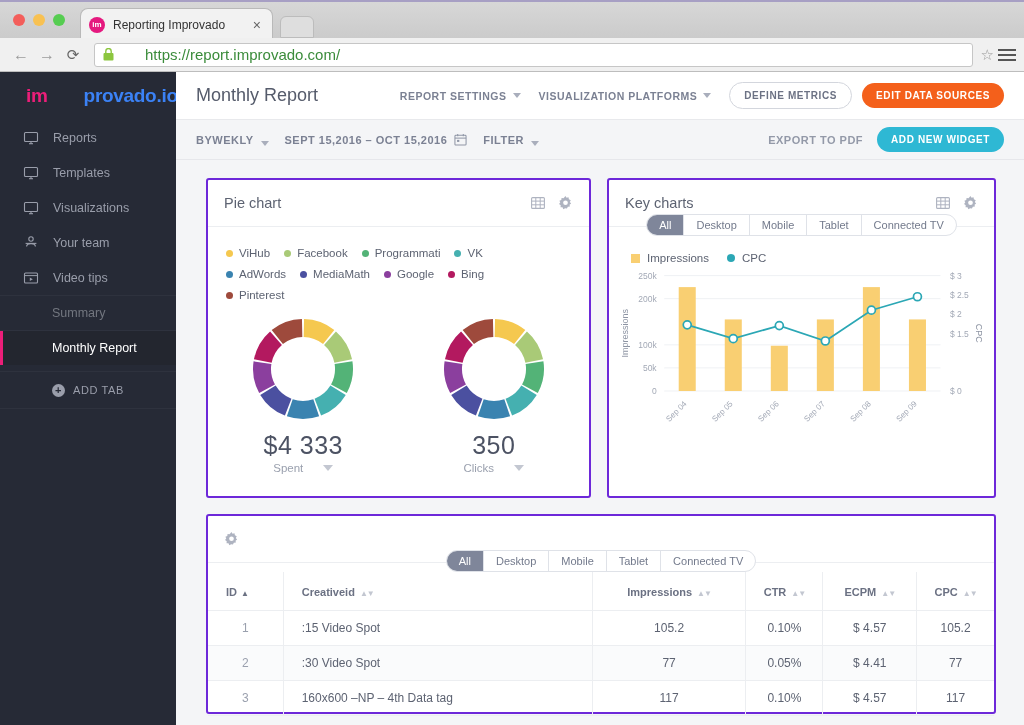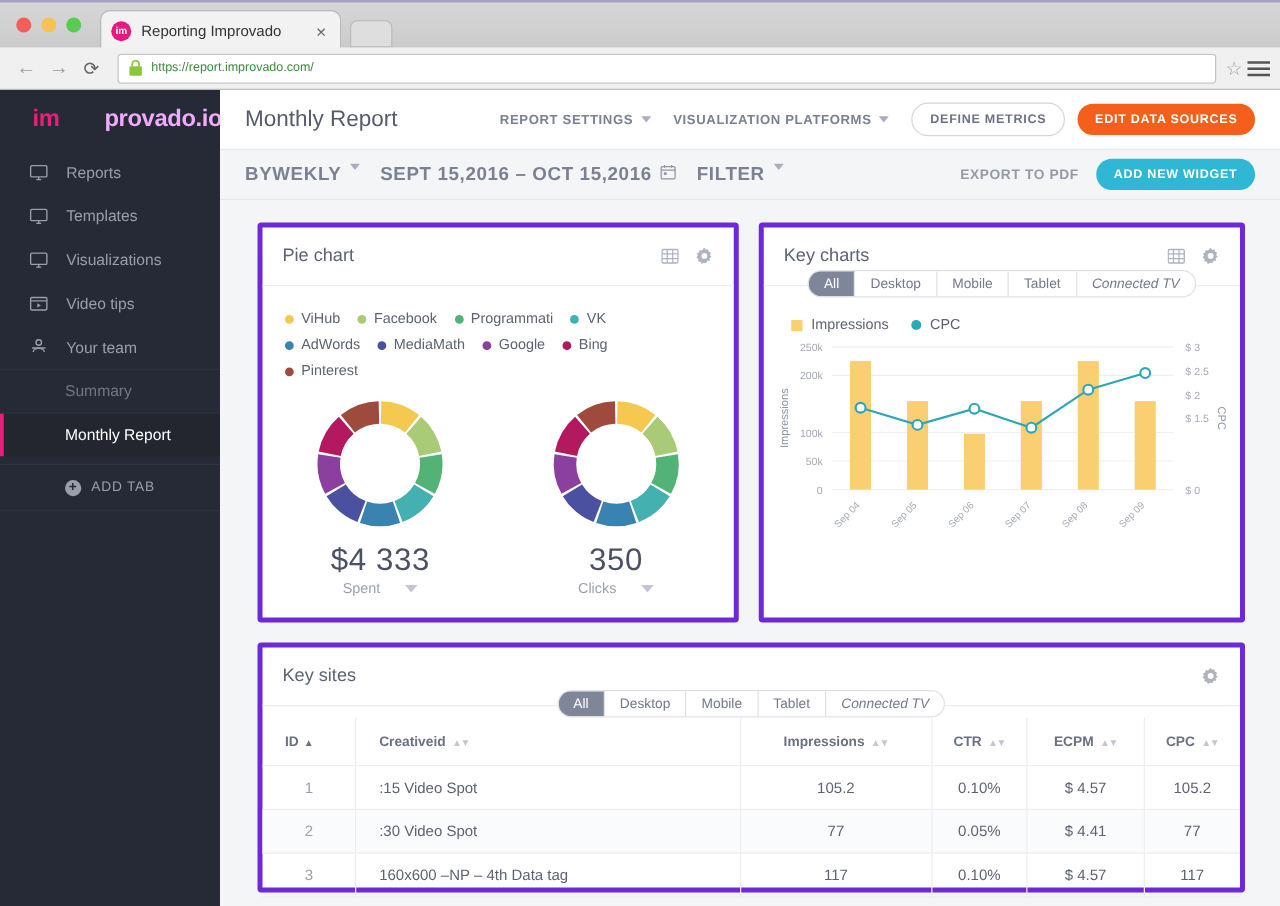--- a/index.html
+++ b/index.html
@@ -71,21 +71,21 @@
   }
   .nav-btn.reload { color: #666; font-size: 15px; }
   #urlbar {
     flex: 1; height: 24px; margin: 0 8px;
     background: #fff; border: 1px solid #c6c6c6; border-radius: 3px;
     display: flex; align-items: center; padding: 0 8px;
   }
   #lock-icon {
     width: 11px; height: 13px; flex: none; margin-right: 7px;
   }
-  #url-text { font-size: 10px; color: #3b8c3b; }
+  #url-text { font-size: 15px; color: #3b8c3b; margin-left: 24px; }
   #star-icon { color: #9a9a9a; font-size: 15px; padding-right: 4px; }
   #menu-icon { width: 18px; display: flex; flex-direction: column; gap: 3px; }
   #menu-icon i { display: block; height: 2px; background: #555; }
 
   
   #app {
     position: absolute; top: 72px; left: 0; width: 1024px; height: 653px;
     background: #f4f5f7; overflow: hidden;
   }
 
@@ -93,21 +93,21 @@
   #sidebar {
     position: absolute; left: 0; top: 0; width: 176px; height: 653px;
     background: #262a36;
   }
   #logo {
     height: 48px; display: flex; align-items: center;
     padding-left: 26px;
     font-size: 19px; letter-spacing: -0.3px;
   }
   #logo .im { color: #ec1e79; font-weight: bold; }
-  #logo .rest { color: #f0abfc; font-weight: bold; padding-left: 36px; }
+  #logo .rest { color: #3b82f6; font-weight: bold; padding-left: 36px; }
 
   .side-item {
     position: relative;
     height: 35px; display: flex; align-items: center;
     padding-left: 22px; gap: 14px;
     color: #9a9eab; font-size: 12.5px;
   }
   .side-item .ic {
     width: 17px; height: 17px; flex: none;
     display: flex; align-items: center; justify-content: center;
@@ -177,38 +177,38 @@
     margin-right: 10px;
   }
   #edit-data-sources { color: #fff; background: #f4601b; border: none; }
 
   #filterbar {
     height: 40px; background: #f4f5f7;
     display: flex; align-items: center; padding: 0 20px;
     border-bottom: 1px solid #e6e7eb;
   }
   .fl {
-    font-size: 15px; color: #7b8193; letter-spacing: 0.5px; font-weight: bold;
-    display: flex; align-items: flex-start; gap: 7px; margin-right: 16px;
+    font-size: 11px; color: #7b8193; letter-spacing: 0.5px; font-weight: bold;
+    display: flex; align-items: flex-end; gap: 7px; margin-right: 16px;
   }
   #cal-icon { width: 13px; height: 13px; }
   #export-pdf {
     margin-left: auto; margin-right: 14px;
     font-size: 11px; color: #9399a8; letter-spacing: 0.5px; font-weight: bold;
   }
   #add-widget { color: #fff; background: #2eb8d4; border: none; }
 
   #content {
     position: absolute; top: 88px; left: 0; right: 0; bottom: 0;
     padding: 18px 28px 0 30px; overflow: hidden;
   }
   .row { display: flex; gap: 16px; }
 
   .card {
-    background: #fff; border: 4px solid #6d28d9; border-radius: 3px;
+    background: #fff; border: 2px solid #6d28d9; border-radius: 3px;
   }
   .card-head {
     height: 47px; display: flex; align-items: center;
     padding: 0 16px; border-bottom: 1px solid #eceef1;
   }
   .card-title { font-size: 14.5px; color: #5d6372; flex: 1; }
   .head-icons { display: flex; align-items: center; gap: 13px; color: #aeb3c0; }
   .grid-icon { width: 14px; height: 14px; }
   .gear-icon { width: 15px; height: 15px; }
 
@@ -245,21 +245,21 @@
   #keycharts-card { flex: 1; height: 320px; }
   .seg-tabs {
     display: inline-flex; border: 1px solid #dfe2e8;
     border-radius: 13px; overflow: hidden; background: #fff;
   }
   .seg {
     font-size: 11px; color: #737a8c;
     padding: 4px 12px; border-right: 1px solid #dfe2e8;
     white-space: nowrap;
   }
-  .seg:last-child { border-right: none; font-style: italic; }
+  .seg:last-child { border-right: none; }
   .seg.active { background: #7f869a; color: #fff; }
   #kc-tabs { display: flex; justify-content: center; margin-top: -13px; }
   #kc-legend { display: flex; gap: 18px; padding: 16px 0 0 22px; }
   .leg2 { display: flex; align-items: center; gap: 7px; font-size: 11.5px; color: #5d6372; }
   .leg2 .sq { width: 9px; height: 9px; background: #f9cf72; }
   .leg2 .cdot { width: 8px; height: 8px; border-radius: 50%; background: #2ba7b5; }
   #chart-area { padding: 4px 10px 0 6px; }
 
   
   #keysites-card { margin-top: 16px; height: 200px; }
@@ -361,37 +361,37 @@
               <path d="M6 13.7h4" stroke="currentColor" stroke-width="1.1"></path>
               <path d="M8 11.5v2.2" stroke="currentColor" stroke-width="1.1"></path>
             </svg>
         </span>
         <span>Visualizations</span>
       </div>
 
       <div class="side-item">
         <span class="ic">
           <svg viewBox="0 0 16 16" width="16" height="16">
+              <circle cx="8" cy="4" r="2.2" fill="none" stroke="currentColor" stroke-width="1.1"></circle>
+              <path d="M2.6 8.4h10.8" stroke="currentColor" stroke-width="1.1"></path>
+              <path d="M3.6 11.6a4.4 3 0 0 1 8.8 0" fill="none" stroke="currentColor" stroke-width="1.1"></path>
+            </svg>
+        </span>
+        <span>Your team</span>
+      </div>
+
+      <div class="side-item">
+        <span class="ic">
+          <svg viewBox="0 0 16 16" width="16" height="16">
               <rect x="1.5" y="3" width="13" height="10" rx="1" fill="none" stroke="currentColor" stroke-width="1.1"></rect>
               <path d="M1.5 5.6h13" stroke="currentColor" stroke-width="1"></path>
               <path d="M6.8 7.6l3 1.7-3 1.7z" fill="currentColor"></path>
             </svg>
         </span>
         <span>Video tips</span>
-      </div>
-
-      <div class="side-item">
-        <span class="ic">
-          <svg viewBox="0 0 16 16" width="16" height="16">
-              <circle cx="8" cy="4" r="2.2" fill="none" stroke="currentColor" stroke-width="1.1"></circle>
-              <path d="M2.6 8.4h10.8" stroke="currentColor" stroke-width="1.1"></path>
-              <path d="M3.6 11.6a4.4 3 0 0 1 8.8 0" fill="none" stroke="currentColor" stroke-width="1.1"></path>
-            </svg>
-        </span>
-        <span>Your team</span>
       </div>
 
 
       <div class="side-sub">
         <span>Summary</span>
       </div>
       <div class="side-sub current">
         <span>Monthly Report</span>
       </div>
 
@@ -598,21 +598,20 @@
                   <text x="271" y="144" font-size="8.5" fill="#a3a9b6" text-anchor="end" transform="rotate(-45 271 144)" font-family="Liberation Sans, sans-serif">Sep 08</text>
                   <text x="319.66666666666663" y="144" font-size="8.5" fill="#a3a9b6" text-anchor="end" transform="rotate(-45 319.66666666666663 144)" font-family="Liberation Sans, sans-serif">Sep 09</text>
                   <text x="14" y="69" font-size="9.5" fill="#8d94a3" text-anchor="middle" transform="rotate(-90 14 69)" font-family="Liberation Sans, sans-serif">Impressions</text>
                   <text x="382" y="69" font-size="9.5" fill="#8d94a3" text-anchor="middle" transform="rotate(90 382 69)" font-family="Liberation Sans, sans-serif">CPC</text>
                 </svg></div>
           </div>
         </div>
 
         <div class="card" id="keysites-card">
           <div class="card-head">
-            <span class="card-title">Key sites</span>
             <span class="head-icons">
               <svg class="gear-icon" viewBox="0 0 16 16">
                 <path fill="currentColor" d="M8 0l1.1 1.9 2.1-.5.4 2.1 2 .9-1 1.9 1.4 1.6-1.7 1.3.4 2.1-2.2.1-1 1.9L7.6 13l-1.9 1.1-.9-2-2.1-.2.2-2.1-1.8-1.2L2.4 7 1.5 5l2-.8.3-2.1 2.1.4z"></path>
                 <circle cx="8" cy="7.2" r="2.5" fill="#fff"></circle>
               </svg>
             </span>
           </div>
           <div id="ks-tabs">
               <div class="seg-tabs">
                 <span class="seg active">All</span>

